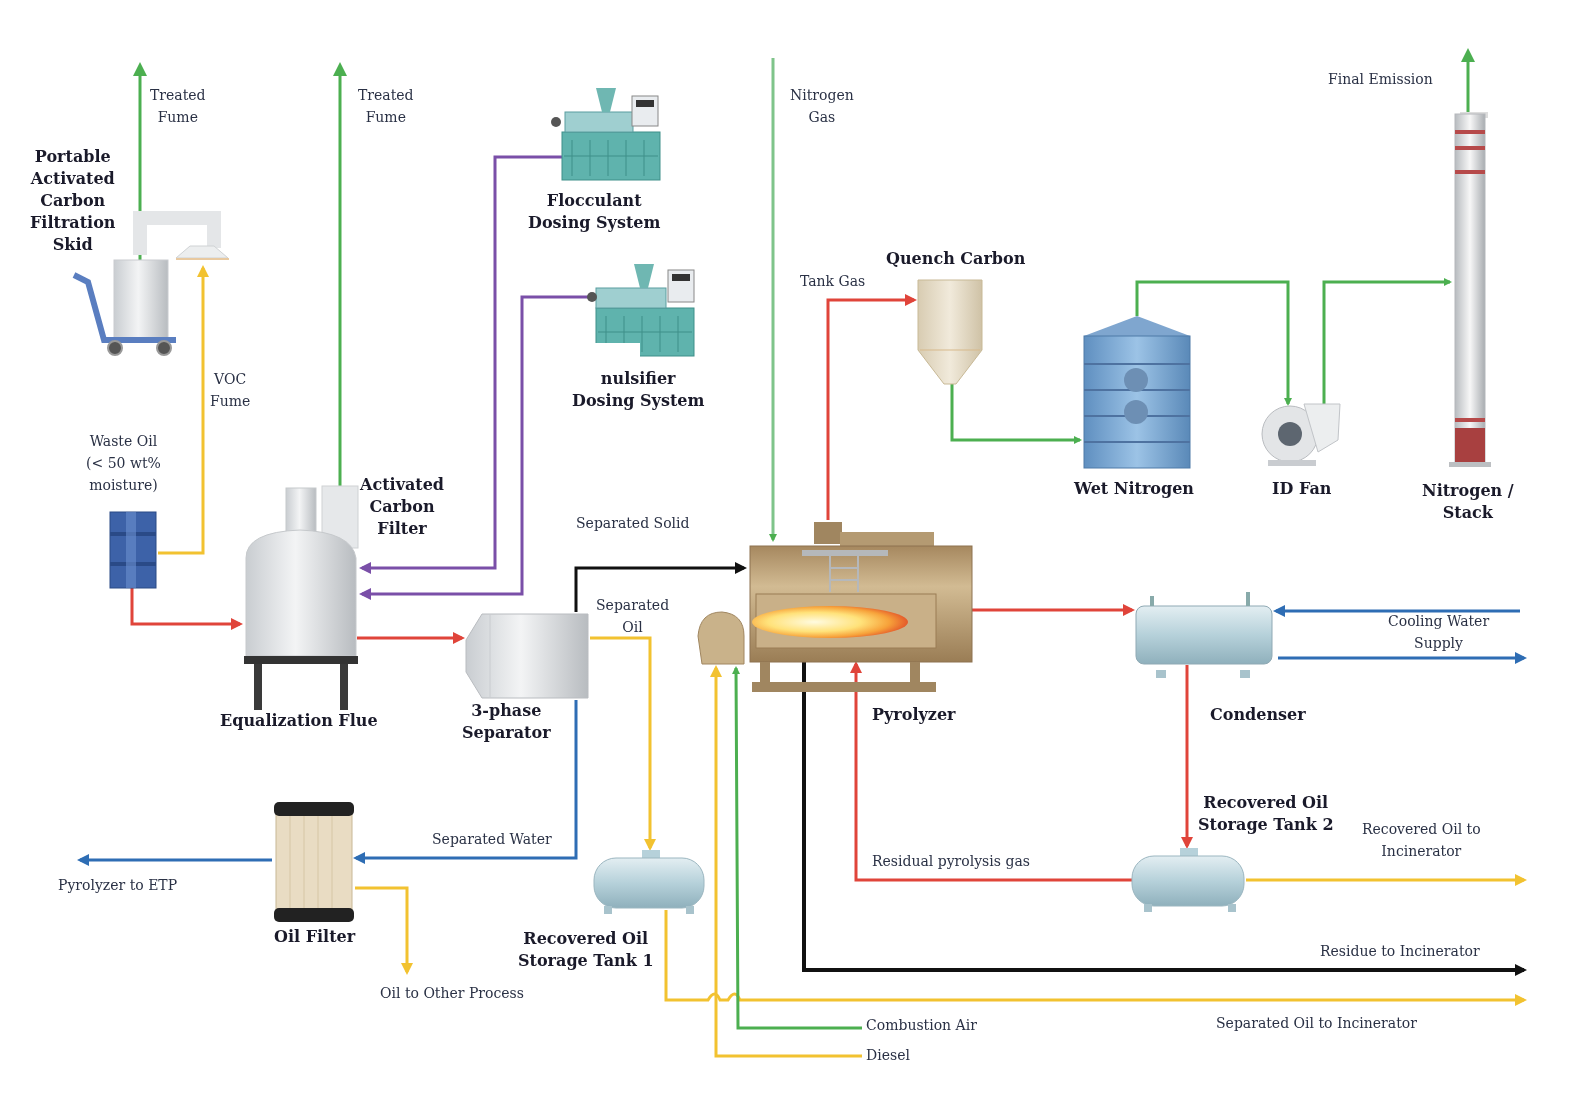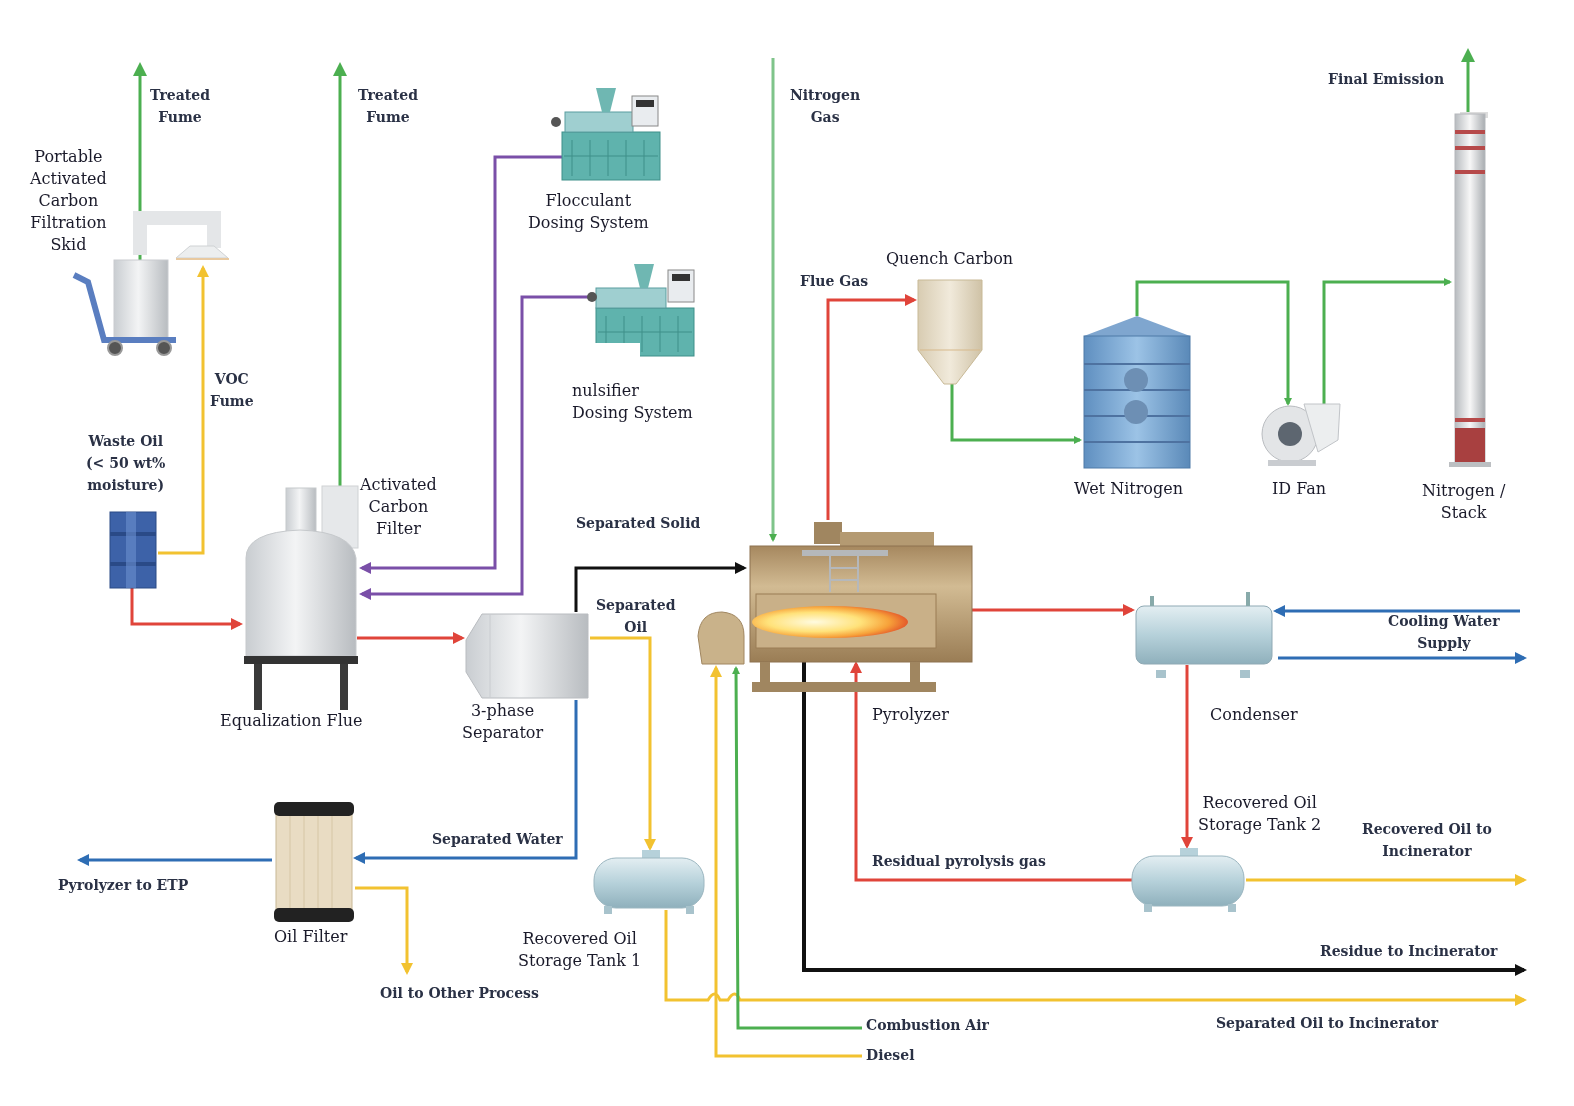--- a/index.html
+++ b/index.html
@@ -1,21 +1,21 @@
 <!DOCTYPE html>
 <html><head>
 <meta charset="utf-8">
 <style>
   html, body { margin: 0; padding: 0; background: #ffffff; }
   body { width: 1574px; height: 1106px; position: relative; overflow: hidden;
          font-family: "DejaVu Serif", "Liberation Serif", serif; }
   #diagram { position: absolute; left: 0; top: 0; width: 1574px; height: 1106px; }
   .lbl { position: absolute; color: #1f2a44; font-size: 15px; line-height: 22px; text-align: center; white-space: pre; }
-  .lbl.b { font-weight: normal; color: #1a1a2a; font-size: 16px; }
-  .lbl.s { font-size: 14px; color: #2a3145; font-weight: bold; }
+  .lbl.b { font-weight: bold; color: #1a1a2a; font-size: 16px; }
+  .lbl.s { font-size: 14px; color: #2a3145; }
 </style>
 </head>
 <body>
 
 <svg id="diagram" viewBox="0 0 1574 1106" xmlns="http://www.w3.org/2000/svg">
   <defs>
     <marker id="aG" markerWidth="8" markerHeight="8" refX="6" refY="4" orient="auto" markerUnits="userSpaceOnUse">
         <path d="M0,0 L8,4 L0,8 z" fill="#4caf50"></path>
       </marker>
     <marker id="aY" markerWidth="12" markerHeight="12" refX="9" refY="6" orient="auto" markerUnits="userSpaceOnUse">
@@ -319,39 +319,39 @@
 Fume</div>
 <div class="lbl s" style="left:358px;top:84px">Treated
 Fume</div>
 <div class="lbl b" style="left:30px;top:146px">Portable
 Activated
 Carbon
 Filtration
 Skid</div>
 <div class="lbl b" style="left:528px;top:190px">Flocculant
 Dosing System</div>
-<div class="lbl b" style="left:572px;top:380px;text-align:left">nulsifier
+<div class="lbl b" style="left:572px;top:368px;text-align:center">nulsifier
 Dosing System</div>
 <div class="lbl s" style="left:210px;top:368px">VOC
 Fume</div>
 <div class="lbl s" style="left:86px;top:430px">Waste Oil
 (&lt; 50 wt%
 moisture)</div>
 <div class="lbl b" style="left:360px;top:474px">Activated
 Carbon
 Filter</div>
 <div class="lbl b" style="left:220px;top:710px">Equalization Flue</div>
 <div class="lbl b" style="left:462px;top:700px">3-phase
 Separator</div>
 <div class="lbl s" style="left:576px;top:512px">Separated Solid</div>
 <div class="lbl s" style="left:596px;top:594px">Separated
 Oil</div>
 <div class="lbl s" style="left:790px;top:84px">Nitrogen
 Gas</div>
-<div class="lbl s" style="left:800px;top:270px">Flue Gas</div>
+<div class="lbl s" style="left:800px;top:270px">Tank Gas</div>
 <div class="lbl b" style="left:886px;top:248px">Quench Carbon</div>
 <div class="lbl s" style="left:1328px;top:68px">Final Emission</div>
 <div class="lbl b" style="left:1074px;top:478px">Wet Nitrogen</div>
 <div class="lbl b" style="left:1272px;top:478px">ID Fan</div>
 <div class="lbl b" style="left:1422px;top:480px">Nitrogen /
 Stack</div>
 <div class="lbl b" style="left:872px;top:704px">Pyrolyzer</div>
 <div class="lbl b" style="left:1210px;top:704px">Condenser</div>
 <div class="lbl s" style="left:1388px;top:610px">Cooling Water
 Supply</div>

